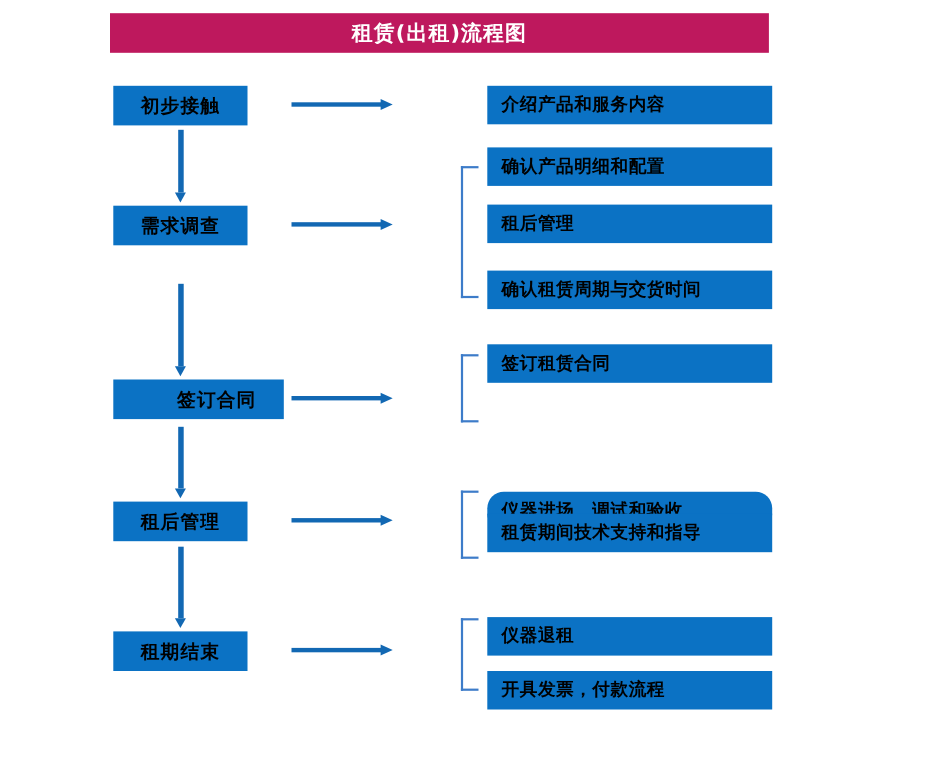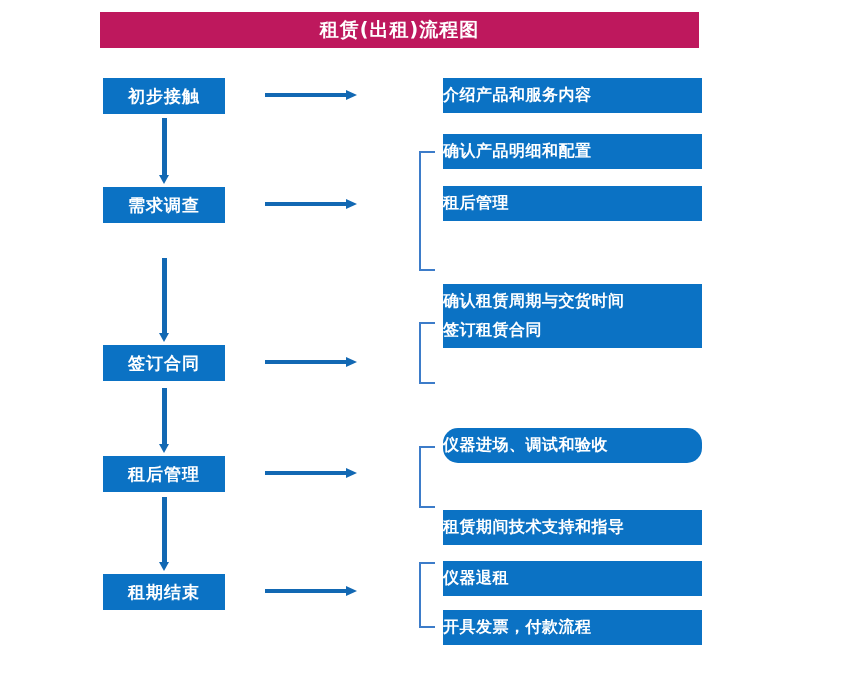--- a/index.html
+++ b/index.html
@@ -37,39 +37,40 @@
     color: #ffffff;
     font-size: 19px;
     font-weight: bold;
     letter-spacing: 1px;
   }
 
   
   .node {
     position: absolute;
     background: #0b72c4;
-    color: #ffffff;
+    color: #000000;
     display: flex;
     align-items: center;
     font-weight: bold;
     white-space: nowrap;
   }
   .node.left {
     left: 103px;
     width: 122px;
     height: 36px;
     justify-content: center;
     font-size: 17px;
     letter-spacing: 1px;
   }
   .node.right {
     left: 443px;
     width: 259px;
     height: 35px;
     justify-content: flex-start;
+    padding-left: 13px;
     box-sizing: border-box;
     font-size: 16px;
     letter-spacing: 0.5px;
   }
 
   
   .v-arrow {
     position: absolute;
     left: 159px;
     width: 10px;
@@ -132,21 +133,21 @@
 <body>
 
 <div id="canvas">
 
   <div class="title-banner">租赁(出租)流程图</div>
 
   <div class="node left" style="top:78px;">初步接触</div>
 
   <div class="node left" style="top:187px;">需求调查</div>
 
-  <div class="node left" style="top:345px;">签订合同</div>
+  <div class="node left" style="top:345px;padding-left:33px;">签订合同</div>
 
   <div class="node left" style="top:456px;">租后管理</div>
 
   <div class="node left" style="top:574px;">租期结束</div>
 
   <div class="v-arrow" style="top:118px; height:66px;">
     <div class="shaft" style="height:57px;"></div>
     <div class="head" style="top:57px;"></div>
   </div>
 
@@ -197,26 +198,26 @@
   <div class="bracket" style="top:446px; height:62px;"></div>
 
   <div class="bracket" style="top:562px; height:66px;"></div>
 
   <div class="node right" style="top:78px;">介绍产品和服务内容</div>
 
   <div class="node right" style="top:134px;">确认产品明细和配置</div>
 
   <div class="node right" style="top:186px;">租后管理</div>
 
-  <div class="node right" style="top:246px;margin-top:38px;">确认租赁周期与交货时间</div>
+  <div class="node right" style="top:246px;">确认租赁周期与交货时间</div>
 
   <div class="node right" style="top:313px;">签订租赁合同</div>
 
 
-  <div class="node right" style="top:428px;border-radius:15px;">仪器进场、调试和验收</div>
-
-  <div class="node right" style="top:510px;text-align:right;">租赁期间技术支持和指导</div>
+  <div class="node right" style="top:447px;border-radius:15px;">仪器进场、调试和验收</div>
+
+  <div class="node right" style="top:467px;text-align:right;">租赁期间技术支持和指导</div>
 
   <div class="node right" style="top:561px;">仪器退租</div>
 
   <div class="node right" style="top:610px;">开具发票，付款流程</div>
 
 </div>
 
 </body></html>

